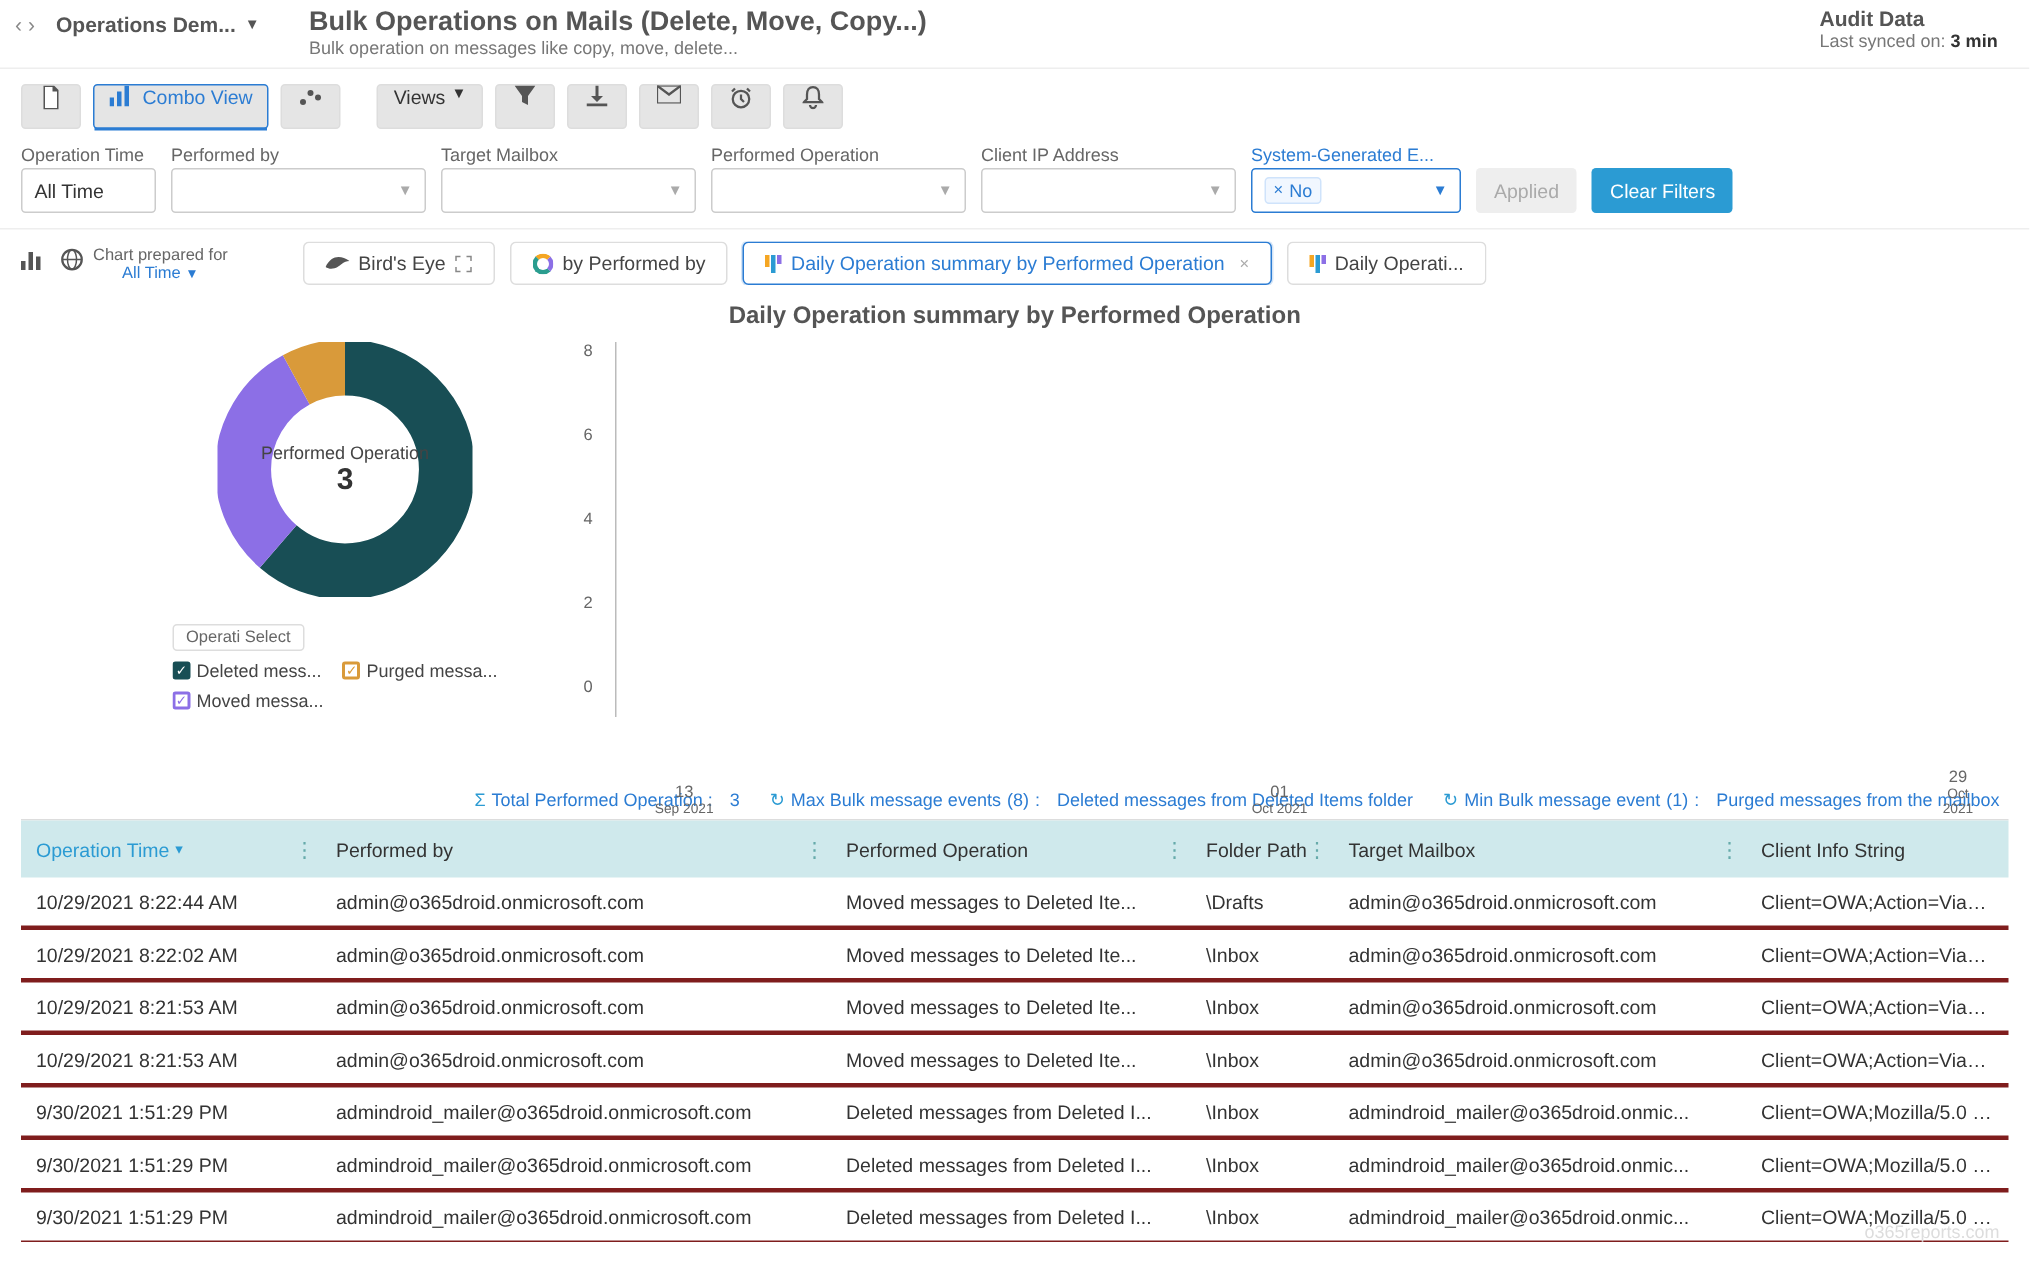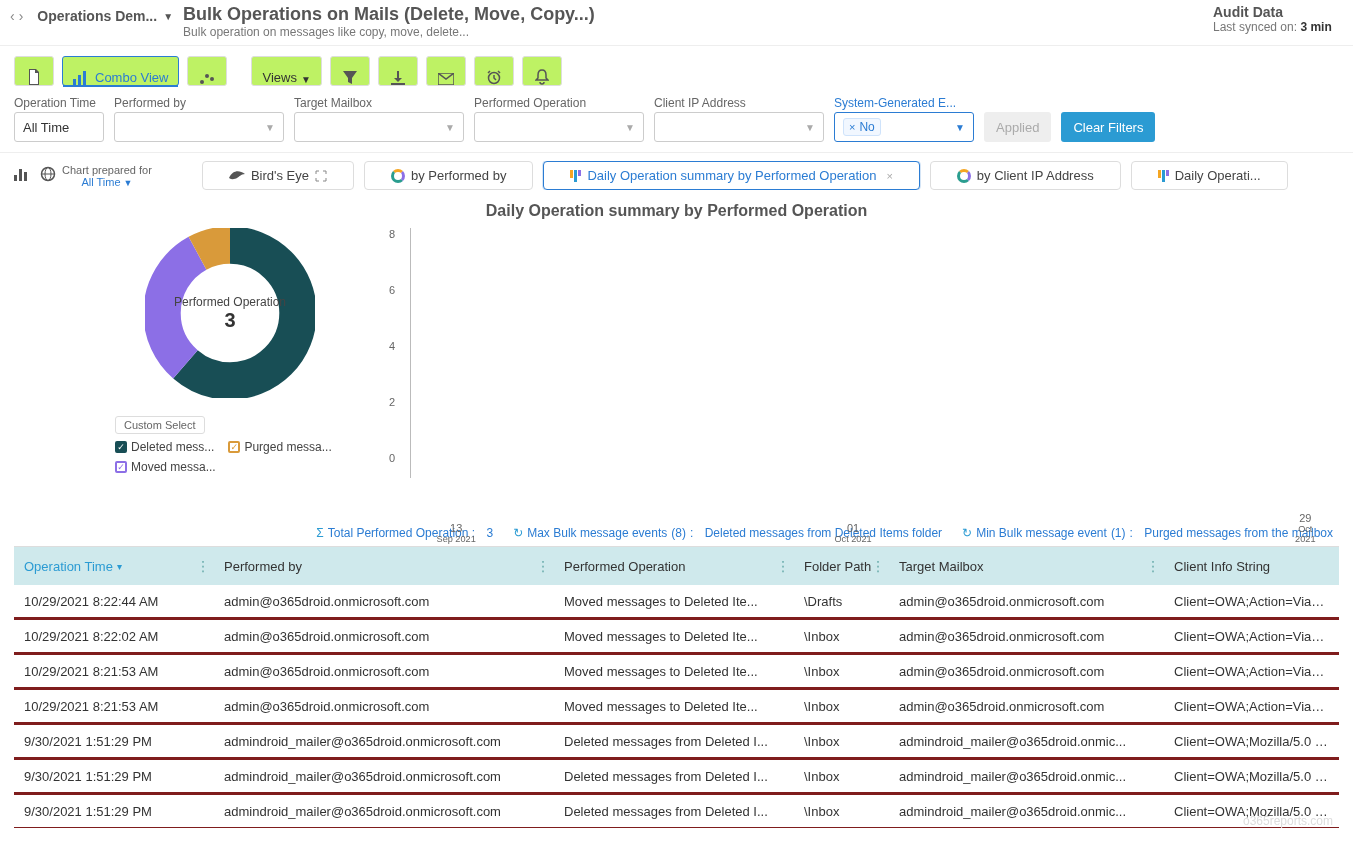--- a/index.html
+++ b/index.html
@@ -4,31 +4,31 @@
 <style>
   * { box-sizing: border-box; }
   body { margin:0; font-family: "Segoe UI", Arial, sans-serif; font-size:13px; color:#333; background:#fff; }
 
   
   .topnav { display:flex; align-items:flex-start; padding:4px 10px 6px; border-bottom:1px solid #eee;}
   .nav-arrows { display:flex; align-items:center; gap:4px; margin-right:8px; padding-top:4px;}
   .nav-arrows span { color:#888; cursor:pointer; font-size:14px;}
   .breadcrumb-drop { display:flex; align-items:center; gap:6px; border-radius:3px; padding:4px 6px; font-weight:600; color:#555; cursor:pointer; font-size:14px;}
   .breadcrumb-drop .caret { font-size:10px; color:#555;}
-  .page-titles { margin-left:4px; flex:1;}
+  .page-titles { margin-left:27px; flex:1;}
   .page-title { font-size:18px; font-weight:600; color:#555;}
   .page-subtitle { font-size:12px; color:#777;}
   .audit-right { text-align:left; padding-right:6px; min-width:130px;}
   .audit-right .audit-title { font-weight:600; color:#555; font-size:14px;}
   .audit-right .audit-sync { font-size:12px; color:#777;}
   .audit-right .audit-sync b { color:#333; font-weight:600;}
 
   
   .toolbar { display:flex; align-items:center; gap:8px; padding:10px 14px 6px;}
-  .toolbar .tbtn { border:1px solid #ddd; border-radius:3px; height:30px; min-width:34px; display:flex; align-items:flex-end; justify-content:center; padding:0 10px; cursor:pointer; background:#bef264;}
+  .toolbar .tbtn { border:1px solid #ddd; border-radius:3px; height:30px; min-width:34px; display:flex; align-items:flex-start; justify-content:center; padding:0 10px; cursor:pointer; background:#e5e5e5;}
   .toolbar .tbtn.icon-only { padding:0; width:40px;}
   .toolbar .combo { color:#2B7CD3; border-color:#2B7CD3; gap:6px; position:relative;}
   .toolbar .combo::after{ content:""; position:absolute; left:0; right:0; bottom:-2px; height:2px; background:#2B7CD3;}
   .toolbar .views { gap:4px; }
 
   
   .filterrow { display:flex; gap:10px; padding:4px 14px 10px; align-items:flex-end; border-bottom:1px solid #eee; flex-wrap:wrap;}
   .filtercol { display:flex; flex-direction:column; gap:2px;}
   .filtercol > label { font-size:12px; color:#666;}
   .filtercol.active > label { color:#2B7CD3;}
@@ -41,21 +41,21 @@
   .btn.applied { background:#eee; color:#aaa; cursor:default;}
   .btn.clear { background:#2B9BD3; color:#fff;}
 
   
   .chartbar { display:flex; align-items:center; padding:8px 14px 2px; }
   .chart-mode-icons { display:flex; gap:10px; align-items:center; }
   .chart-mode-icons span { color:#666; cursor:pointer; font-size:16px;}
   .chart-prep { text-align:center; font-size:11px; color:#666; margin-left:6px;}
   .chart-prep .period { color:#2B7CD3; font-weight:500; }
   .chart-tabs { display:flex; gap:10px; margin-left:50px; overflow:hidden;}
-  .ctab { border:1px solid #ddd; border-radius:4px; padding:6px 26px; display:flex; align-items:center; gap:6px; cursor:pointer; white-space:nowrap; color:#444; background:#fff;}
+  .ctab { border:1px solid #ddd; border-radius:4px; padding:6px 14px; display:flex; align-items:center; gap:6px; cursor:pointer; white-space:nowrap; color:#444; background:#fff;}
   .ctab.active { border-color:#2B7CD3; color:#2B7CD3; box-shadow:0 0 0 1px #2B7CD333;}
   .ctab .x { color:#aaa; font-size:11px; margin-left:4px;}
   .ctab .icon-bars { display:inline-flex; gap:1px;}
   .ctab .icon-bars i { width:3px; background:#2B7CD3; display:inline-block;}
   .ctab .icon-bars i:nth-child(1){height:8px; background:#f5a623;}
   .ctab .icon-bars i:nth-child(2){height:12px; background:#2B9BD3;}
   .ctab .icon-bars i:nth-child(3){height:6px; background:#8c6fe6;}
   .donut-ico { width:14px; height:14px; border-radius:50%; border:3px solid #2a9d8f; border-top-color:#f5a623; border-right-color:#8c6fe6;}
 
   
@@ -278,24 +278,20 @@
     <div class="ctab active">
       <span class="icon-bars">
           <i></i>
           <i></i>
           <i></i>
         </span>
       <span>Daily Operation summary by Performed Operation</span>
       <span class="x">×</span>
     </div>
     <div class="ctab">
-      <span class="donut-ico"></span>
-      <span>by Client IP Address</span>
-    </div>
-    <div class="ctab">
       <span class="icon-bars">
           <i></i>
           <i></i>
           <i></i>
         </span>
       <span>Daily Operati...</span>
     </div>
   </div>
 </div>
 
@@ -310,21 +306,21 @@
           <circle class="seg" cx="50" cy="50" r="40" stroke="#184e55" stroke-dasharray="154 251" stroke-dashoffset="0"></circle>
           <circle class="seg" cx="50" cy="50" r="40" stroke="#8c6fe6" stroke-dasharray="77 251" stroke-dashoffset="-154"></circle>
           <circle class="seg" cx="50" cy="50" r="40" stroke="#d99a3a" stroke-dasharray="20 251" stroke-dashoffset="-231"></circle>
         </svg>
         <div class="donut-center">
           <div>Performed Operation</div>
           <div class="big">3</div>
         </div>
       </div>
       <div class="legend">
-        <span class="custom-select">Custom Select</span>
+        <span class="custom-select">Operati Select</span>
         <div class="legend-row">
           <div class="legend-item">
               <span class="chk teal">✓</span>
               <span>Deleted mess...</span>
             </div>
           <div class="legend-item">
               <span class="chk orange">✓</span>
               <span>Purged messa...</span>
             </div>
         </div>

